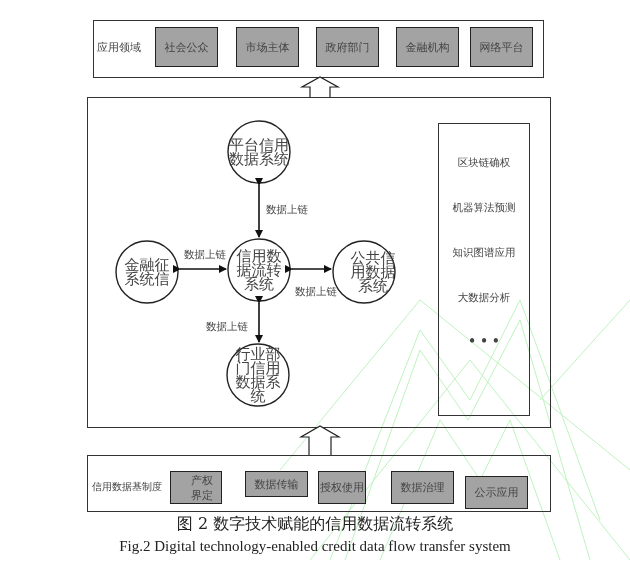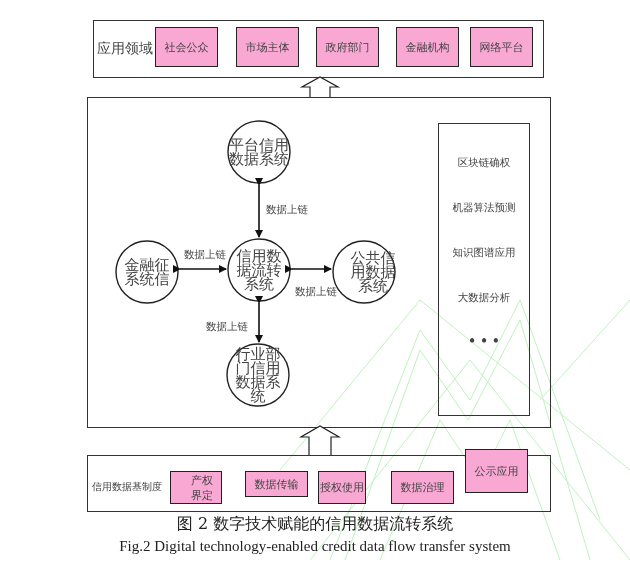--- a/index.html
+++ b/index.html
@@ -1,21 +1,21 @@
 <!DOCTYPE html>
 <html><head>
 <meta charset="utf-8">
 <style>
   html, body { margin:0; padding:0; background:#ffffff; }
   body { width:630px; height:566px; position:relative; overflow:hidden;
          font-family:"DejaVu Serif","Liberation Serif",serif; color:#333; }
   .box { position:absolute; border:1.5px solid #333; box-sizing:border-box; background:transparent; }
   .item { position:absolute; border:1.5px solid #222; box-sizing:border-box; display:flex;
-          align-items:center; justify-content:center; font-size:11px; color:#444; background:#f9a8d4; }
-  .label { position:absolute; font-size:14px; color:#444; white-space:nowrap; }
+          align-items:center; justify-content:center; font-size:11px; color:#444; background:#a3a3a3; }
+  .label { position:absolute; font-size:11px; color:#444; white-space:nowrap; }
   svg { position:absolute; left:0; top:0; }
   .node-text { position:absolute; font-size:15px; line-height:14px; color:#444; text-align:center; white-space:pre; }
   .edge-label { position:absolute; font-size:10.5px; color:#444; white-space:nowrap; }
   .panel-item { position:absolute; left:0; width:100%; text-align:center; font-size:10.5px; color:#444; }
   .caption-cn { position:absolute; left:0; width:630px; top:514px; text-align:center; font-size:16px; color:#222; }
   .caption-en { position:absolute; left:0; width:630px; top:538px; text-align:center; font-size:15px; color:#222;
                 font-family:"Liberation Serif","DejaVu Serif",serif; }
 </style>
 </head>
 <body>
@@ -90,16 +90,16 @@
   <div class="panel-item" style="top:167px;">大数据分析</div>
   <div class="panel-item" style="top:210px;font-size:12px;font-weight:bold;">• • •</div>
 </div>
 
 <div class="box" style="left:87px;top:455px;width:464px;height:57px;"></div>
 <div class="label" style="left:92px;top:480px;font-size:10px;">信用数据基制度</div>
 <div class="item" style="left:170px;top:471px;width:52px;height:33px;padding-left:20px;">产权界定</div>
 <div class="item" style="left:245px;top:471px;width:63px;height:26px;">数据传输</div>
 <div class="item" style="left:318px;top:471px;width:48px;height:33px;">授权使用</div>
 <div class="item" style="left:391px;top:471px;width:63px;height:33px;">数据治理</div>
-<div class="item" style="left:465px;top:449px;width:63px;height:44px;font-family:Liberation Mono, monospace;">公示应用</div>
+<div class="item" style="left:465px;top:476px;width:63px;height:33px;font-family:Liberation Mono, monospace;">公示应用</div>
 
 <div class="caption-cn">图 2  数字技术赋能的信用数据流转系统</div>
 <div class="caption-en">Fig.2 Digital technology-enabled credit data flow transfer system</div>
 
 </body></html>

